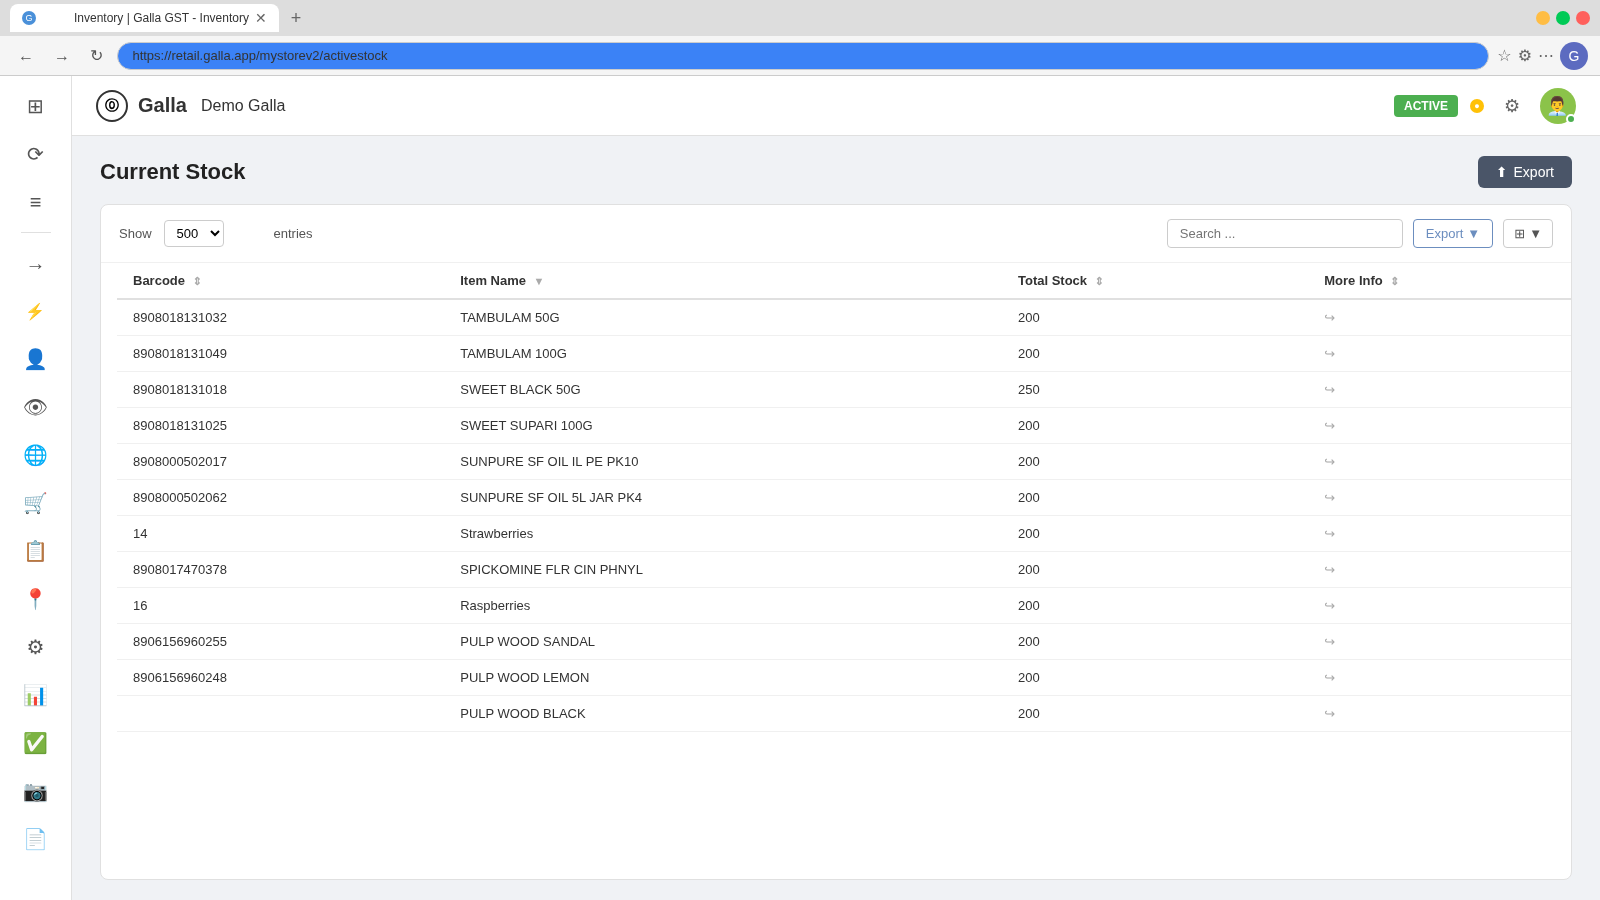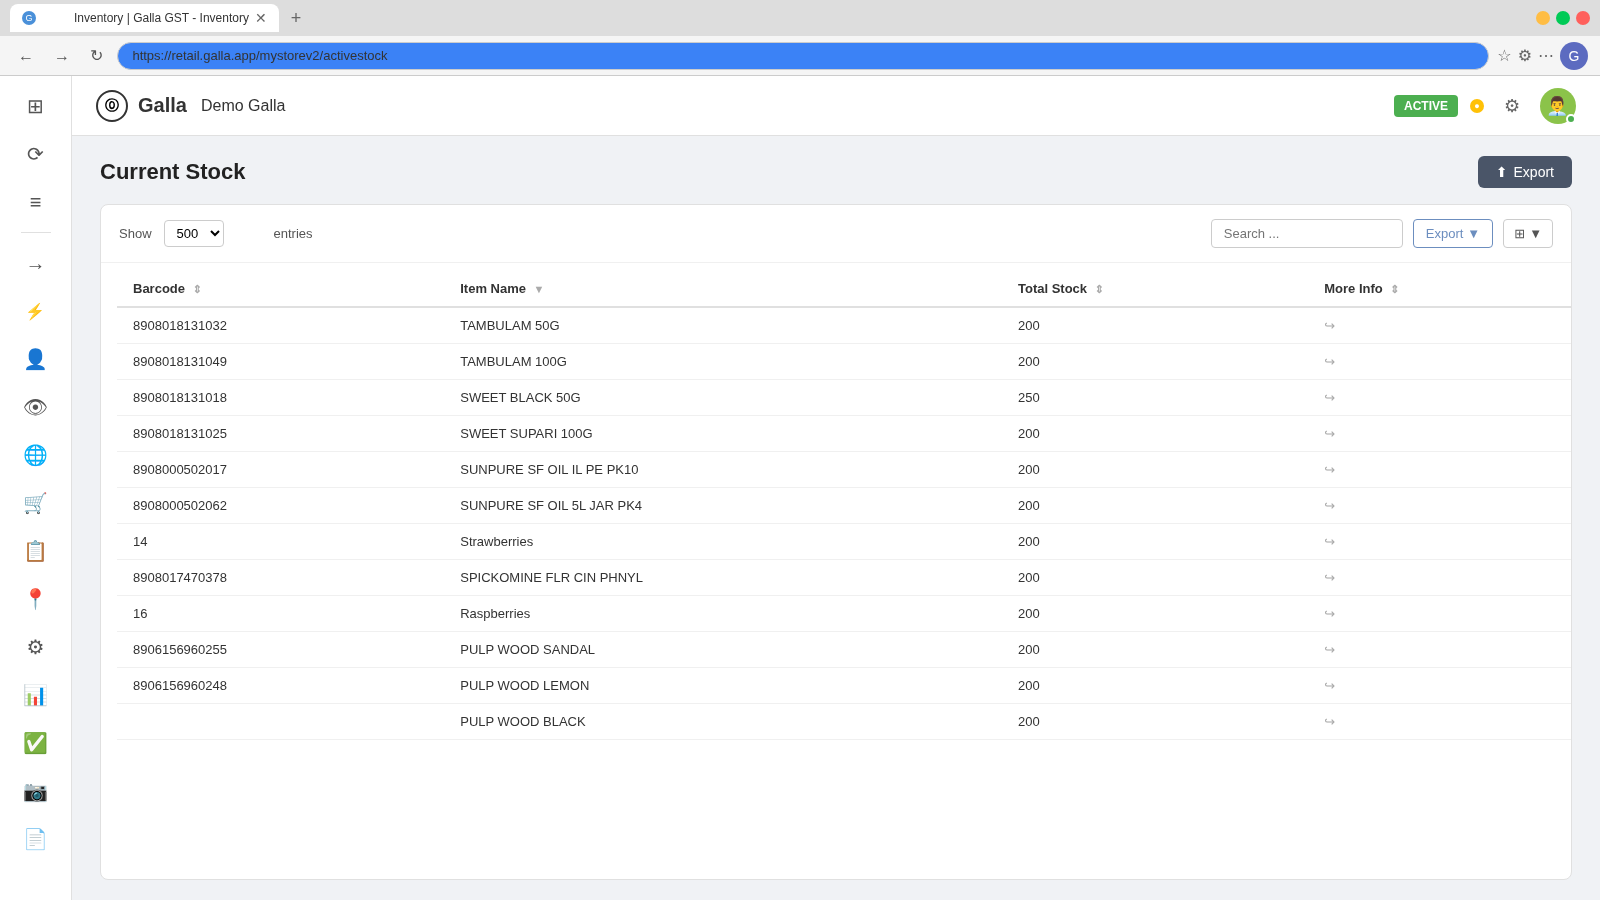--- a/index.html
+++ b/index.html
@@ -49,27 +49,27 @@
     .avatar-dot { width: 10px; height: 10px; background: #4caf50; border-radius: 50%; position: absolute; bottom: 0; right: 0; border: 2px solid #fff; }
     .notification-dot { width: 14px; height: 14px; background: #ffc107; border-radius: 50%; display: flex; align-items: center; justify-content: center; font-size: 9px; color: #fff; }
 
     
     .page-body { flex: 1; padding: 20px 28px; overflow: hidden; display: flex; flex-direction: column; }
     .page-header { display: flex; align-items: center; margin-bottom: 16px; }
     .page-title { font-size: 22px; font-weight: bold; color: #222; }
     .export-btn { margin-left: auto; background: #4a5568; color: #fff; border: none; padding: 8px 18px; border-radius: 6px; cursor: pointer; font-size: 14px; display: flex; align-items: center; gap: 6px; }
 
     
-    .table-card { background: #fff; border-radius: 8px; border: 1px solid #e0e0e0; flex: 1; display: flex; flex-direction: column; overflow: hidden; gap: 8px; }
+    .table-card { background: #fff; border-radius: 8px; border: 1px solid #e0e0e0; flex: 1; display: flex; flex-direction: column; overflow: hidden; }
     .table-toolbar { display: flex; align-items: center; padding: 14px 18px; gap: 12px; border-bottom: 1px solid #f0f0f0; }
     .show-label { color: #555; font-size: 13px; }
     .entries-select { border: 1px solid #ccc; border-radius: 4px; padding: 4px 8px; font-size: 13px; background: #fff; }
     .entries-label { color: #555; font-size: 13px; margin-left: 38px; }
     .toolbar-right { margin-left: auto; display: flex; align-items: center; gap: 10px; }
-    .search-input { border: 1px solid #ccc; border-radius: 4px; padding: 6px 12px; font-size: 13px; width: 192px; color: #555; }
+    .search-input { border: 1px solid #ccc; border-radius: 4px; padding: 6px 12px; font-size: 13px; width: 236px; color: #555; }
     .export-dropdown-btn { border: 1px solid #6c8ebf; color: #6c8ebf; background: #fff; border-radius: 4px; padding: 6px 12px; font-size: 13px; cursor: pointer; display: flex; align-items: center; gap: 4px; }
     .grid-btn { border: 1px solid #ccc; background: #fff; border-radius: 4px; padding: 6px 10px; font-size: 13px; cursor: pointer; display: flex; align-items: center; gap: 4px; color: #555; }
 
     
     .table-wrap { flex: 1; overflow-y: auto; }
     table { width: 100%; border-collapse: collapse; margin-left: 16px; }
     thead th { background: #fff; border-bottom: 2px solid #e0e0e0; padding: 10px 16px; text-align: left; font-size: 13px; color: #333; font-weight: 600; position: sticky; top: 0; z-index: 1; }
     tbody tr { border-bottom: 1px solid #f0f0f0; }
     tbody td { padding: 10px 16px; font-size: 13px; color: #333; }
     .sort-icon { color: #aaa; margin-left: 4px; font-size: 11px; }

